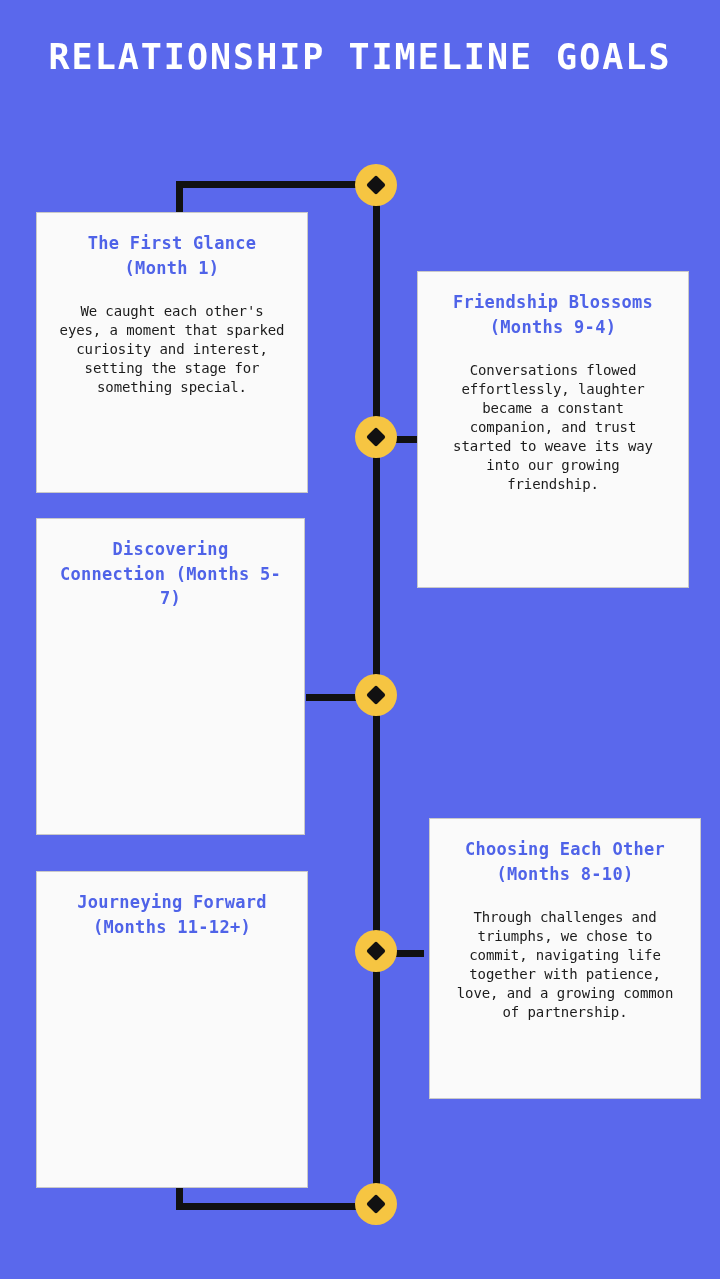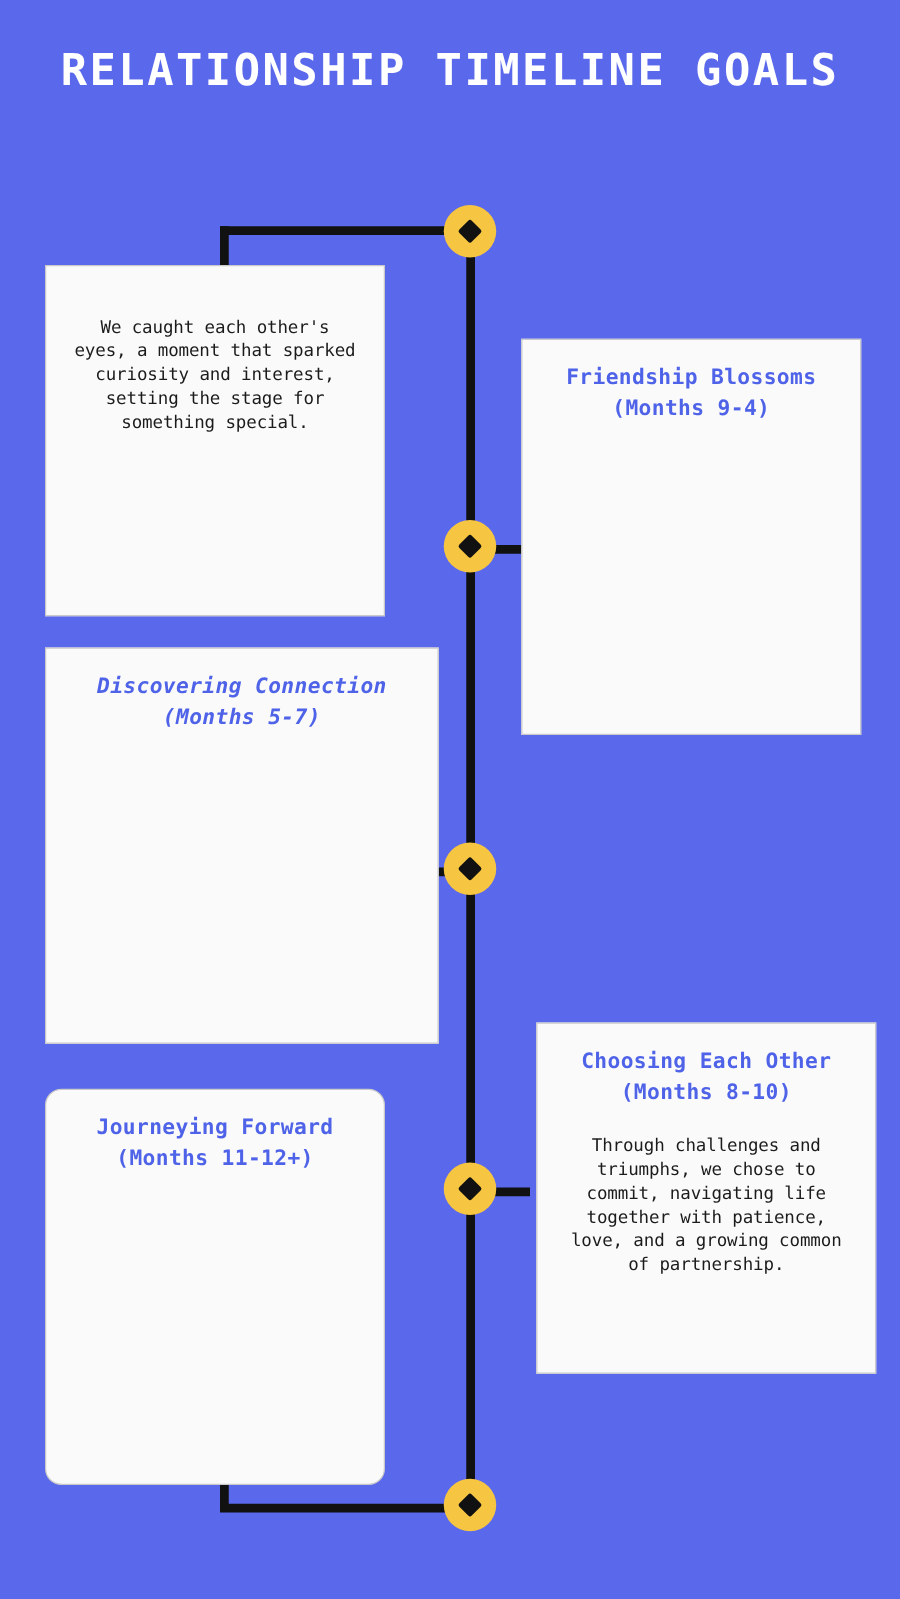--- a/index.html
+++ b/index.html
@@ -125,33 +125,35 @@
   <div class="arm" style="left:176px; top:1203px; width:200px;"></div>
   <div class="arm-v" style="left:176px; top:1170px; height:37px;"></div>
 
   <div class="node" style="left:355px; top:164px;"></div>
   <div class="node" style="left:355px; top:416px;"></div>
   <div class="node" style="left:355px; top:674px;"></div>
   <div class="node" style="left:355px; top:930px;"></div>
   <div class="node" style="left:355px; top:1183px;"></div>
 
   <div class="card" style="left:36px; top:212px; width:272px; height:281px;">
+    <div class="card-title">The First Glance (Month 1)</div>
     <div class="card-body">We caught each other's eyes, a moment that sparked curiosity and interest, setting the stage for something special.</div>
   </div>
 
   <div class="card" style="left:417px; top:271px; width:272px; height:317px;">
     <div class="card-title">Friendship Blossoms (Months 9-4)</div>
+    <div class="card-body">Conversations flowed effortlessly, laughter became a constant companion, and trust started to weave its way into our growing friendship.</div>
   </div>
 
-  <div class="card" style="left:36px; top:518px; width:315px; height:317px;font-style:italic;">
+  <div class="card" style="left:36px; top:518px; width:269px; height:317px;">
     <div class="card-title">Discovering Connection (Months 5-7)</div>
   </div>
 
   <div class="card" style="left:429px; top:818px; width:272px; height:281px;">
     <div class="card-title">Choosing Each Other (Months 8-10)</div>
     <div class="card-body">Through challenges and triumphs, we chose to commit, navigating life together with patience, love, and a growing common of partnership.</div>
   </div>
 
-  <div class="card" style="left:36px; top:871px; width:272px; height:317px;border-radius:13px;">
+  <div class="card" style="left:36px; top:871px; width:272px; height:317px;">
     <div class="card-title">Journeying Forward (Months 11-12+)</div>
   </div>
 
 </div>
 
 </body></html>

